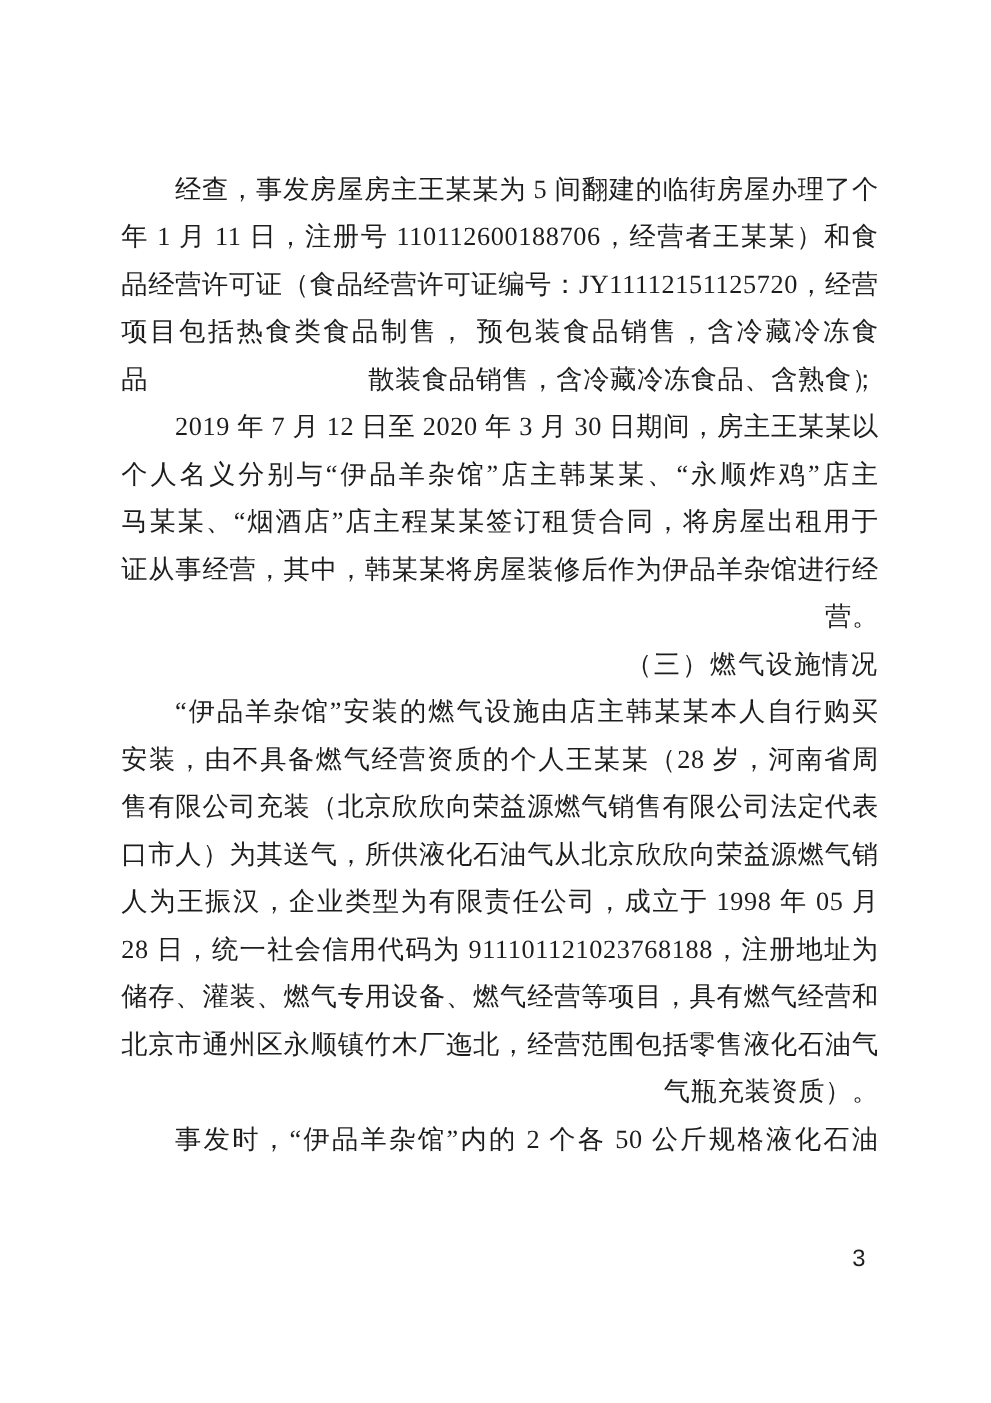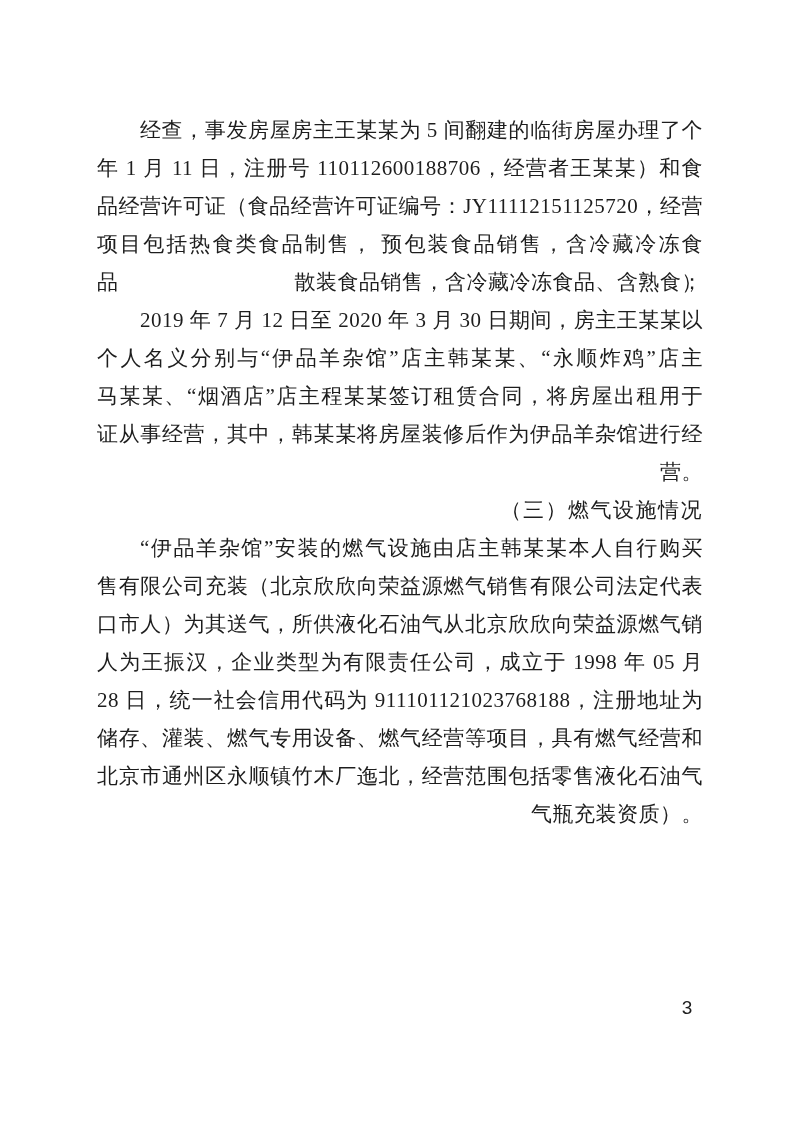--- a/index.html
+++ b/index.html
@@ -11,21 +11,21 @@
     overflow: hidden;
   }
   .page {
     position: absolute;
     inset: 0;
     background: #ffffff;
   }
   .text-block {
     position: absolute;
     left: 97px;
-    top: 111px;
+    top: 132px;
     width: 606px;
     color: #1d1d1d;
     font-size: 21px;
   }
   .block { margin: 0; }
   .line {
     line-height: 38px;
     height: 38px;
     white-space: pre;
     letter-spacing: 0.5px;
@@ -72,23 +72,27 @@
         <div class="line fill">个人名义分别与“伊品羊杂馆”店主韩某某、“永顺炸鸡”店主</div>
         <div class="line fill">马某某、“烟酒店”店主程某某签订租赁合同，将房屋出租用于</div>
         <div class="line fill">证从事经营，其中，韩某某将房屋装修后作为伊品羊杂馆进行经</div>
         <div class="line">营。</div>
       </div>
       <div class="block heading">
         <div class="line first">（三）燃气设施情况</div>
       </div>
       <div class="block paragraph">
         <div class="line first fill">“伊品羊杂馆”安装的燃气设施由店主韩某某本人自行购买</div>
+        <div class="line fill">安装，由不具备燃气经营资质的个人王某某（28 岁，河南省周</div>
         <div class="line fill">售有限公司充装（北京欣欣向荣益源燃气销售有限公司法定代表</div>
         <div class="line fill">口市人）为其送气，所供液化石油气从北京欣欣向荣益源燃气销</div>
         <div class="line fill">人为王振汉，企业类型为有限责任公司，成立于 1998 年 05 月</div>
         <div class="line fill">28 日，统一社会信用代码为 911101121023768188，注册地址为</div>
         <div class="line fill">储存、灌装、燃气专用设备、燃气经营等项目，具有燃气经营和</div>
         <div class="line fill">北京市通州区永顺镇竹木厂迤北，经营范围包括零售液化石油气</div>
         <div class="line">气瓶充装资质）。</div>
       </div>
+      <div class="block paragraph">
+        <div class="line first fill">事发时，“伊品羊杂馆”内的 2 个各 50 公斤规格液化石油</div>
+      </div>
     </div>
   <div class="page-number">3</div>
 </div>
 
 </body></html>

